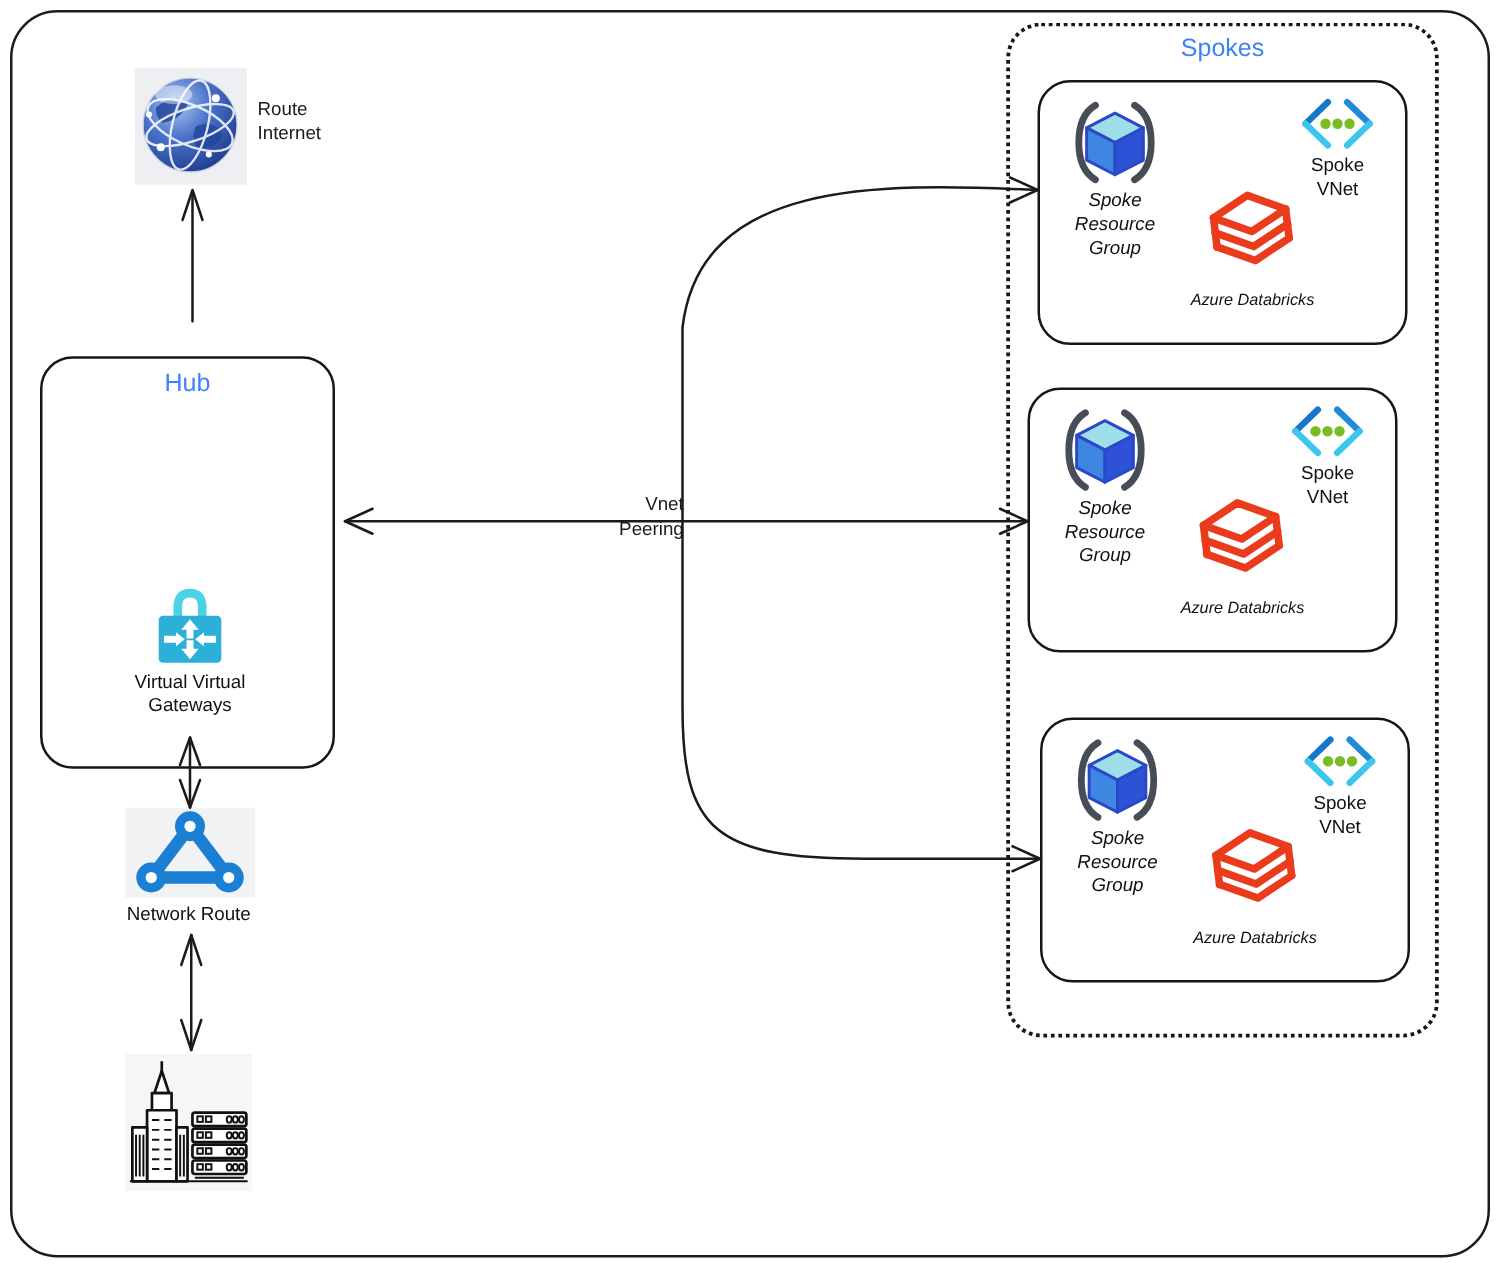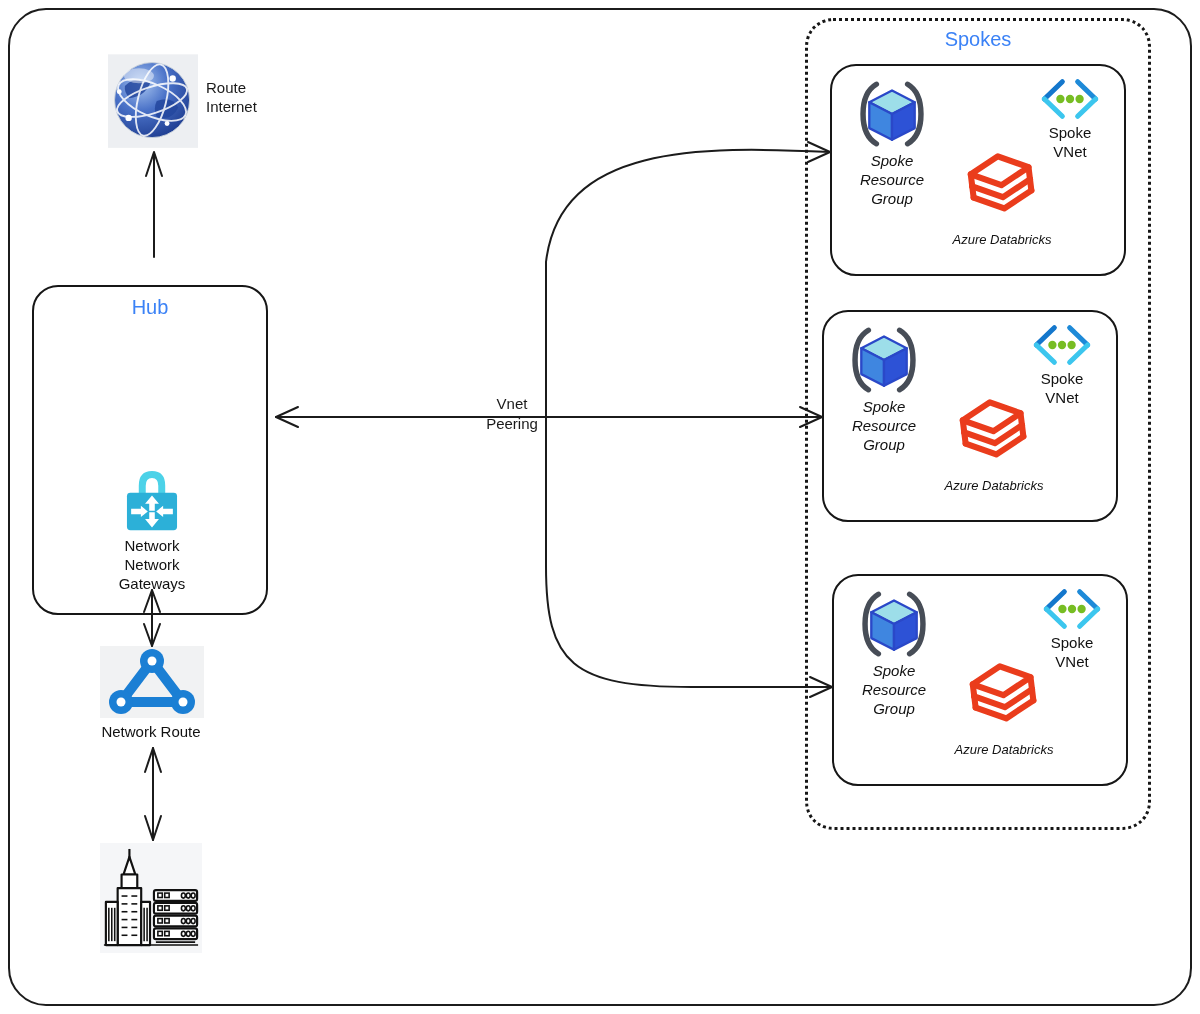--- a/index.html
+++ b/index.html
@@ -43,21 +43,21 @@
   
   .globe-node  { position: absolute; left: 108px; top: 54px; z-index: 2; }
   .globe-label { position: absolute; left: 206px; top: 78px; width: 74px; text-align: left;
                  font-size: 15px; line-height: 19px; z-index: 2; }
   .er-node   { position: absolute; left: 100px; top: 646px; z-index: 2; }
   .er-label  { position: absolute; left: 71px; top: 722px; width: 160px; z-index: 2; }
   .op-node   { position: absolute; left: 100px; top: 842px; z-index: 2; }
   .op-label  { position: absolute; left: 91px; top: 1011px; width: 120px; z-index: 2; font-style: italic; }
 
   .peering-label { position: absolute; left: 477px; top: 394px; width: 70px;
-                   font-size: 15px; line-height: 20px; text-align: center; z-index: 4; }
+                   font-size: 15px; line-height: 20px; text-align: right; z-index: 4; }
 
   .arrow-layer { position: absolute; left: 0; top: 0; width: 1200px; height: 1014px;
                  z-index: 3; pointer-events: none; }
 
   .icon-svg { display: inline-block; vertical-align: top; }
 </style>
 </head>
 <body>
 
 <div id="stage">
@@ -257,21 +257,21 @@
       </svg>
   </div>
   <div class="globe-label">Route Internet</div>
 
   <div class="hub-box">
     <div class="hub-title box-title">Hub</div>
     <div class="hub-vng">
       <svg class="icon-svg" width="64" height="68" viewBox="0 0 92 96">
           <use href="#sym-vng"></use>
         </svg>
-      <div class="node-label lbl-narrow">Network Network Gateways</div>
+      <div class="node-label lbl-narrow">Virtual Virtual Gateways</div>
     </div>
   </div>
 
   <div class="er-node">
     <svg class="icon-svg" width="104" height="72" viewBox="0 0 104 72">
         <use href="#sym-er"></use>
       </svg>
   </div>
   <div class="er-label node-label">Network Route</div>
 

